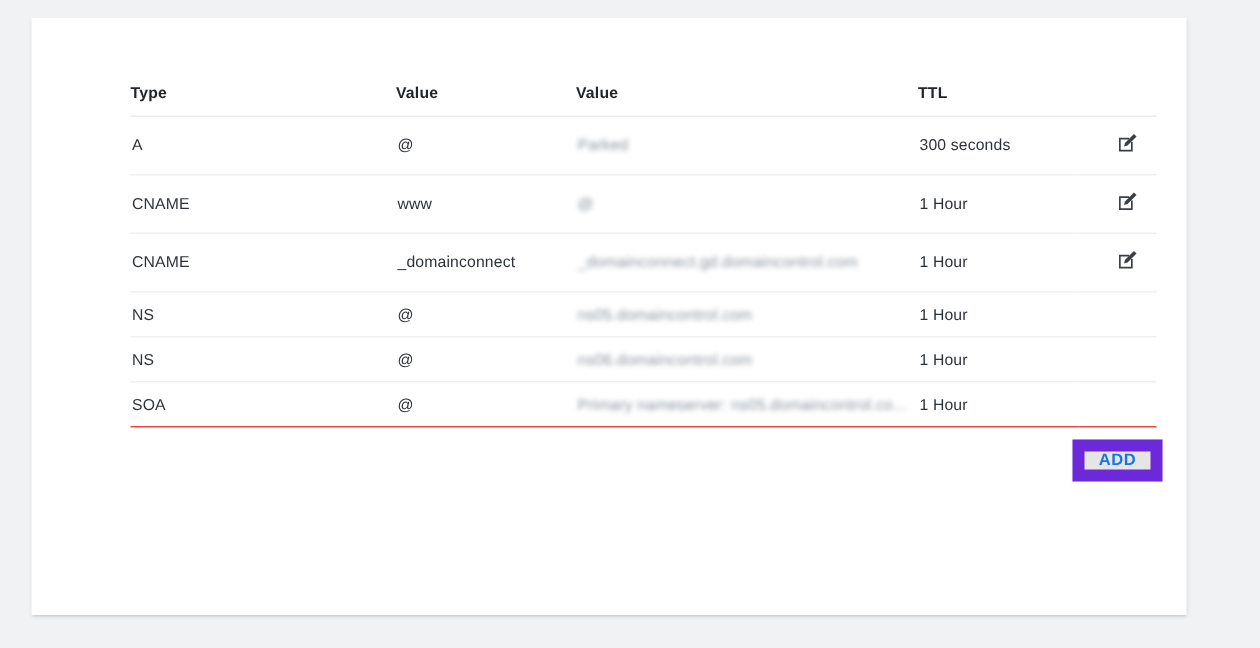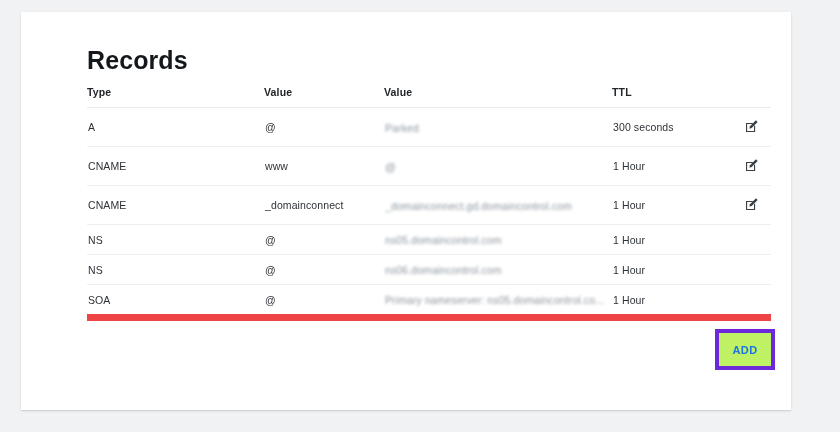--- a/index.html
+++ b/index.html
@@ -69,21 +69,21 @@
   }
   table.records td {
     font-size: 10.5px;
     color: #2d3237;
     border-bottom: 1px solid #edeff1;
     letter-spacing: 0.1px;
     vertical-align: middle;
   }
   tr.tall td { height: 36px; }
   tr.short td { height: 27px; }
-  tr.last td { border-bottom: 7px solid #ef4444; }
+  tr.last td { border-bottom: 1px solid #ef4444; }
   .col-type  { width: 177px; }
   .col-name  { width: 120px; }
   .col-value { width: 228px; }
   .col-ttl   { width: 107px; }
   .col-act   { width: 52px; }
   .val-blur {
     color: #8e979f;
     filter: blur(1.6px);
     display: inline-block;
     max-width: 226px;
@@ -103,24 +103,24 @@
   .footer {
     position: relative;
     width: 684px;
     height: 56px;
   }
   .add-box {
     position: absolute;
     right: -4px;
     top: 8px;
     width: 60px;
-    height: 41px;
-    border: 4px solid #6d28d9;
+    height: 28px;
+    border: 8px solid #6d28d9;
     box-sizing: border-box;
-    background: #bef264;
+    background: #e5e5e5;
   }
   .add-button {
     position: absolute;
     left: 0; top: 0;
     width: 100%; height: 100%;
     display: flex;
     align-items: center;
     justify-content: center;
     font-size: 11px;
     font-weight: bold;
@@ -133,21 +133,20 @@
     font-family: "Liberation Sans", sans-serif;
   }
 </style>
 </head>
 <body>
 
 <div class="page">
   <div class="card">
     <div class="card-inner">
 
-      <h1 class="page-title">Records</h1>
 
 
       <table class="records">
         <colgroup>
           <col class="col-type">
           <col class="col-name">
           <col class="col-value">
           <col class="col-ttl">
           <col class="col-act">
         </colgroup>

